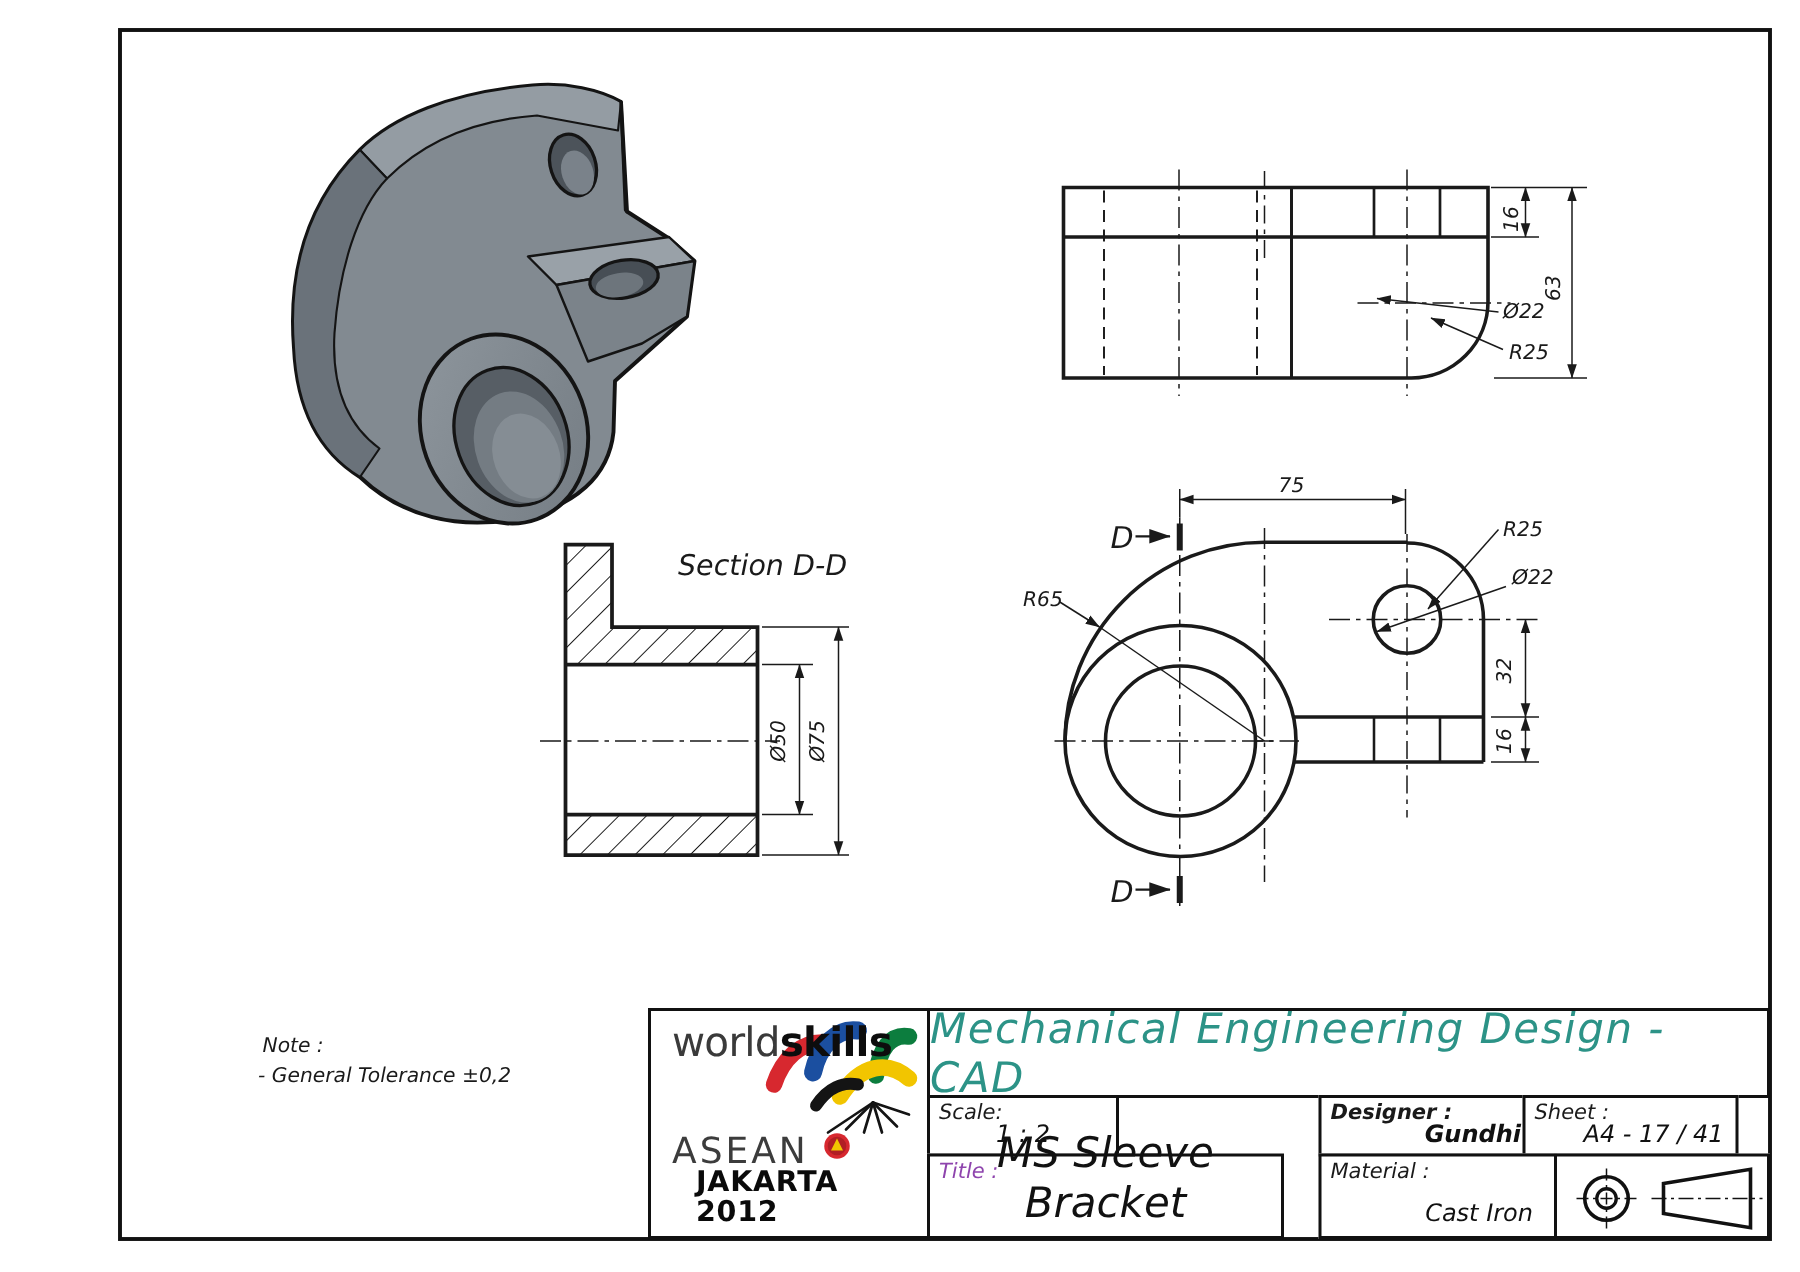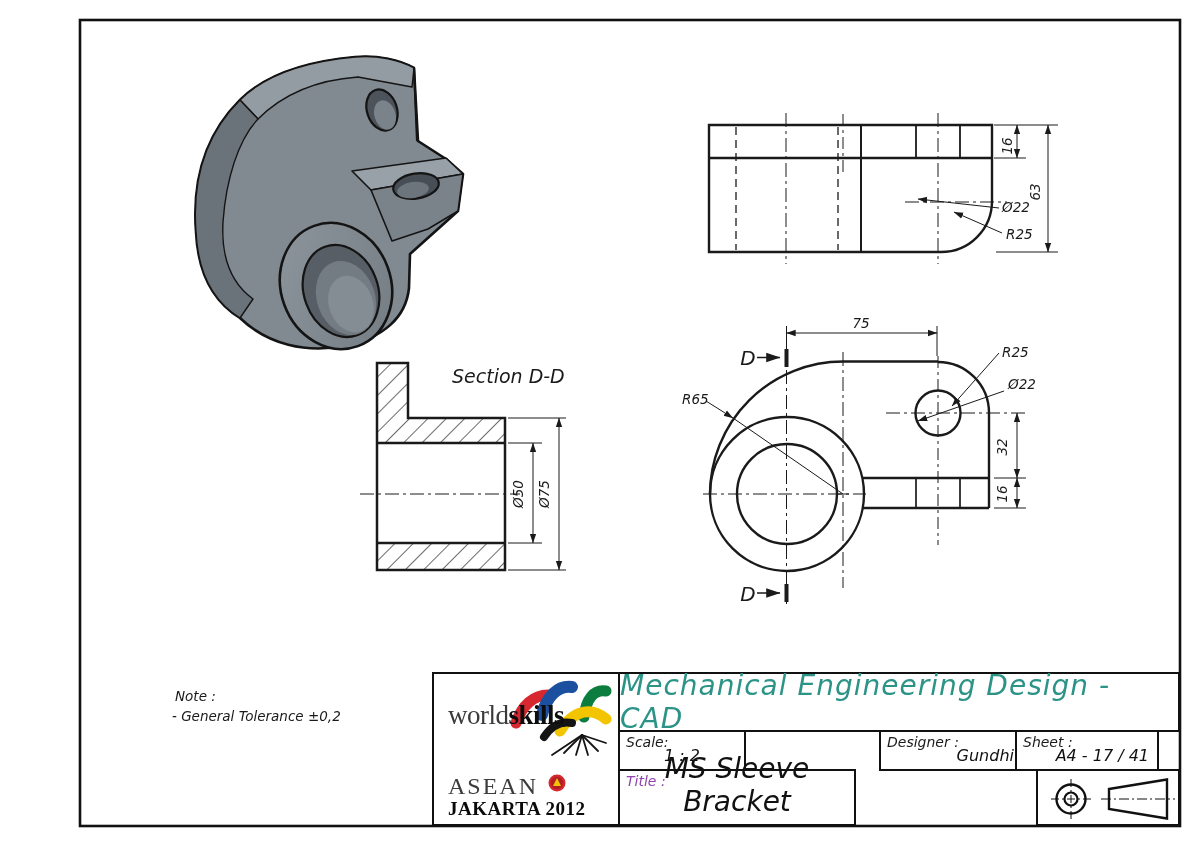--- a/index.html
+++ b/index.html
@@ -16,21 +16,21 @@
   .heading-cell .hd{font-style:italic;font-size:28px;color:#2c9387;letter-spacing:1px;}
   .valrow{position:absolute;right:22px;bottom:4px;}
   .valcenter{position:absolute;left:0;right:0;bottom:4px;text-align:center;}
   
   .logo-cell{display:block;}
   .logo-text{position:absolute;left:14px;bottom:6px;line-height:1.02;}
   .ws{font-size:27px;letter-spacing:-0.5px;color:#3a3a3a;}
   .ws b{color:#0d0d0d;font-weight:700;}
   .asean-row{display:flex;gap:6px;margin-top:45px;}
   .asean{font-size:24px;color:#3c3c3c;letter-spacing:2px;}
-  .jak{font-size:19px;font-weight:800;color:#0a0a0a;letter-spacing:0.5px;}
+  .jak{font-size:19px;font-weight:800;color:#0a0a0a;letter-spacing:0.5px;margin-left:16px;}
 </style>
 </head>
 <body>
 
 <div class="sheet">
 
 <svg width="1200" height="848" viewBox="0 0 1200 848" style="position:absolute;left:0;top:0;">
   <defs>
     <marker id="ae" viewBox="0 0 10 10" refX="9.2" refY="5" markerWidth="10" markerHeight="10" orient="auto-start-reverse">
       <path d="M0,1.8 L9.5,5 L0,8.2 Z" fill="#1a1a1a"></path>
@@ -174,21 +174,21 @@
     <line x1="559" y1="418" x2="559" y2="570" stroke-width="1" marker-start="url(#ae)" marker-end="url(#ae)"></line>
   </g>
   <text class="cad" x="452" y="383" font-size="19">Section D-D</text>
   <text class="cad" x="523" y="494" font-size="13.5" text-anchor="middle" transform="rotate(-90 523 494)">Ø50</text>
   <text class="cad" x="549" y="494" font-size="13.5" text-anchor="middle" transform="rotate(-90 549 494)">Ø75</text>
 
   <text class="cad" x="175" y="701" font-size="13.5">Note :</text>
   <text class="cad" x="172" y="721" font-size="13.5">- General Tolerance ±0,2</text>
 </svg>
 
-<div class="tb logo-cell" style="left:432px;top:672px;width:188px;height:154px;font-family:Liberation Serif, serif;">
+<div class="tb logo-cell" style="left:432px;top:672px;width:188px;height:154px;">
   <svg width="128" height="80" viewBox="0 0 128 80" style="position:absolute;right:4px;top:3px;" fill="none" stroke-linecap="round">
     <path d="M30,46 C36,28 48,18 62,18" stroke="#d7282f" stroke-width="11"></path>
     <path d="M56,38 C60,20 72,8 86,10" stroke="#1b4fa0" stroke-width="12"></path>
     <path d="M98,40 C100,22 108,12 120,14" stroke="#0c7d3e" stroke-width="11"></path>
     <path d="M74,54 C88,32 106,30 120,42" stroke="#f2c500" stroke-width="11"></path>
     <path d="M58,60 C66,48 76,44 86,46" stroke="#141414" stroke-width="8"></path>
     <g stroke="#141414" stroke-width="1.8">
       <line x1="96" y1="58" x2="66" y2="78"></line>
           <line x1="96" y1="58" x2="78" y2="76"></line>
       <line x1="96" y1="58" x2="90" y2="78"></line>
@@ -212,32 +212,36 @@
 </div>
 
 <div class="tb heading-cell" style="left:618px;top:672px;width:562px;height:60px;">
   <span class="hd">Mechanical Engineering Design - CAD</span>
 </div>
 
 <div class="tb" style="left:618px;top:730px;width:128px;height:41px;">
   <div class="lbl">Scale:</div>
   <div class="val valcenter">1 : 2</div>
 </div>
-<div class="tb" style="left:879px;top:730px;width:159px;height:41px;">
+<div class="tb" style="left:879px;top:730px;width:159px;height:41px;font-weight:bold;">
   <div class="lbl">Designer :</div>
   <div class="val valrow">Gundhi</div>
 </div>
 <div class="tb" style="left:1015px;top:730px;width:144px;height:41px;">
   <div class="lbl">Sheet :</div>
   <div class="val valrow" style="right:8px;">A4 - 17 / 41</div>
 </div>
 
 <div class="tb" style="left:618px;top:769px;width:238px;height:57px;">
   <div class="lbl purple">Title :</div>
   <div class="val valcenter" style="font-size:28px;bottom:6px;">MS Sleeve Bracket</div>
+</div>
+<div class="tb" style="left:879px;top:769px;width:159px;height:57px;">
+  <div class="lbl">Material :</div>
+  <div class="val valrow" style="right:14px;bottom:6px;">Cast Iron</div>
 </div>
 <div class="tb" style="left:1036px;top:769px;width:144px;height:57px;">
   <svg width="138" height="52" viewBox="0 0 138 52" style="position:absolute;left:3px;top:2px;" fill="none" stroke="#111">
     <circle cx="30" cy="26" r="14.5" stroke-width="2.4"></circle>
     <circle cx="30" cy="26" r="6.5" stroke-width="2.2"></circle>
     <line x1="30" y1="6" x2="30" y2="46" stroke-width="1" stroke-dasharray="8 3 2 3"></line>
     <line x1="10" y1="26" x2="50" y2="26" stroke-width="1" stroke-dasharray="8 3 2 3"></line>
     <path d="M68,16 L126,6.5 L126,45.5 L68,36 Z" stroke-width="2.4"></path>
     <line x1="60" y1="26" x2="134" y2="26" stroke-width="1" stroke-dasharray="10 3 2 3"></line>
   </svg>

